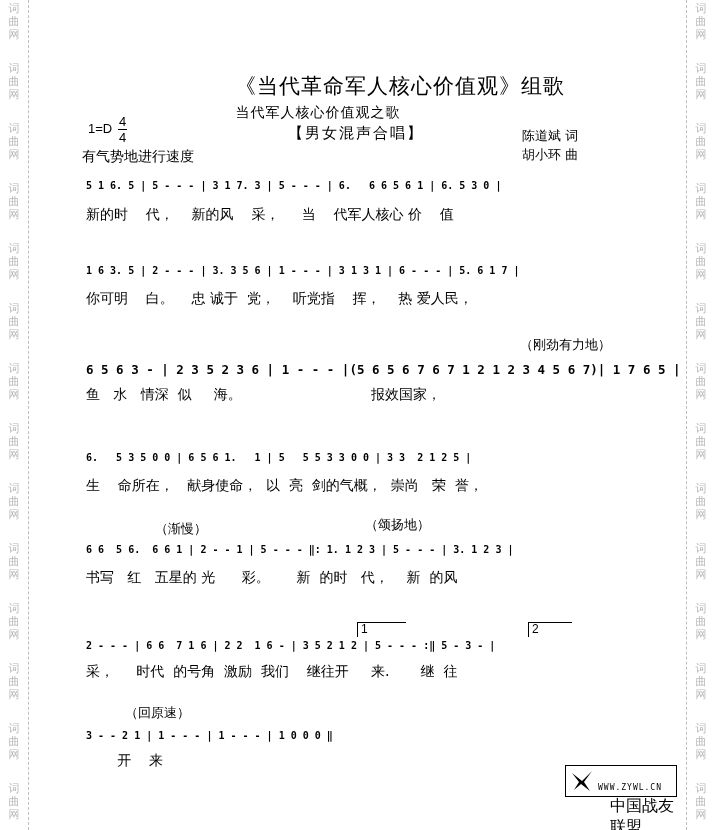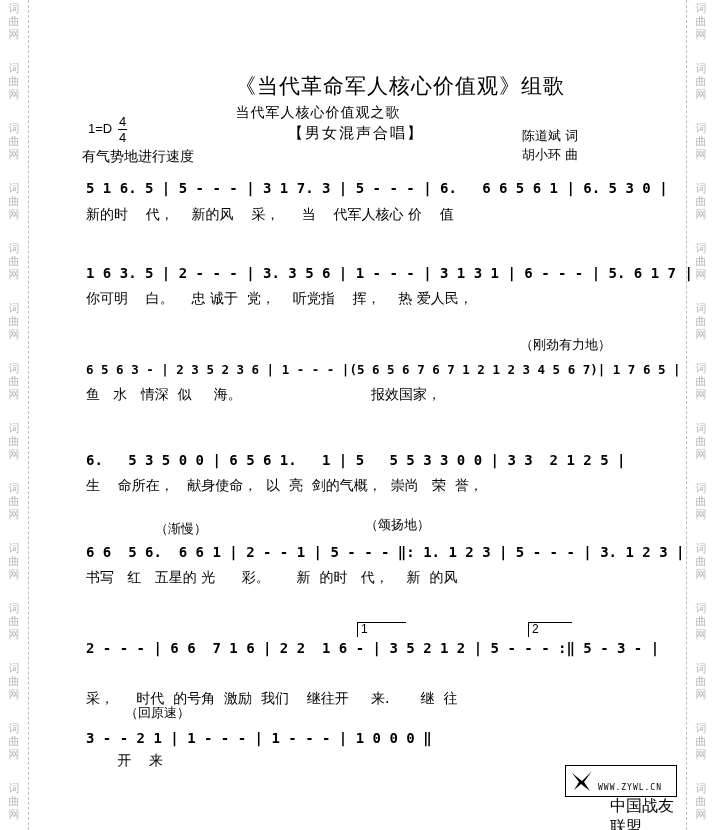--- a/index.html
+++ b/index.html
@@ -14,21 +14,21 @@
     .wm-group span { display: block; }
 
     .title { position: absolute; left: 0; width: 712px; top: 72px; text-align: center; font-size: 21px; font-family: "DejaVu Serif", serif; letter-spacing: 1px; margin-left: 44px; }
     .subtitle { position: absolute; left: 0; width: 636px; top: 104px; text-align: center; font-size: 14px; font-family: "DejaVu Serif", serif; letter-spacing: 1px; }
     .chorus { position: absolute; left: 0; width: 712px; top: 124px; text-align: center; font-size: 15px; font-family: "DejaVu Serif", serif; letter-spacing: 2px; }
     .key { position: absolute; left: 88px; top: 121px; font-size: 13px; font-family: "Liberation Sans", sans-serif; text-align: right; }
     .timesig { position: absolute; left: 118px; top: 114px; font-size: 13px; font-family: "Liberation Sans", sans-serif; text-align: center; line-height: 15px; }
     .timesig .bar { display: block; border-top: 1px solid #000; width: 9px; margin: 0 auto; }
     .tempo { position: absolute; left: 82px; top: 148px; font-size: 14px; font-family: "DejaVu Serif", serif; }
     .credits { position: absolute; left: 522px; top: 126px; font-size: 13px; line-height: 19px; font-family: "DejaVu Serif", serif; }
-    .notes { position: absolute; white-space: pre; font-family: "DejaVu Sans Mono", monospace; font-weight: bold; font-size: 14px; }
+    .notes { position: absolute; white-space: pre; font-family: "DejaVu Sans Mono", monospace; font-weight: bold; font-size: 10px; }
     .lyrics { position: absolute; white-space: pre; font-family: "DejaVu Serif", serif; font-size: 14px; }
     .expr { position: absolute; font-family: Liberation Serif, serif; font-size: 13px; white-space: pre; }
     .volta { position: absolute; border-top: 1px solid #000; border-left: 1px solid #000; height: 14px; font-family: "Liberation Sans", sans-serif; font-size: 12px; padding-left: 3px; line-height: 12px; }
     .logo { position: absolute; left: 565px; top: 765px; width: 110px; height: 30px; border: 1px solid #000; }
     .logo .cn { position: absolute; left: 44px; top: 2px; font-size: 16px; font-family: "DejaVu Sans", sans-serif; margin-top: 28px; }
     .logo .en { position: absolute; left: 32px; top: 17px; font-size: 8px; font-family: "DejaVu Sans Mono", monospace; letter-spacing: 1px; }
     .logo .star { position: absolute; left: 4px; top: 3px; width: 24px; height: 24px; }
   </style>
 </head>
 <body>
@@ -207,21 +207,21 @@
 <div class="lyrics" style="left:86px; top:477px;">生    命所在，   献身使命，  以  亮  剑的气概，  崇尚   荣  誉，</div>
 
 <div class="expr" style="left:155px; top:520px;">（渐慢）</div>
 <div class="expr" style="left:365px; top:516px;">（颂扬地）</div>
 <div class="notes" style="left:86px; top:544px;">6 6  5 6.  6 6 1 | 2 - - 1 | 5 - - - ‖: 1. 1 2 3 | 5 - - - | 3. 1 2 3 |</div>
 <div class="lyrics" style="left:86px; top:569px;">书写   红   五星的 光      彩。      新  的时   代，    新  的风</div>
 
 <div class="volta" style="left:357px; top:622px; width:45px;">1</div>
 <div class="volta" style="left:528px; top:622px; width:40px;">2</div>
 <div class="notes" style="left:86px; top:640px;">2 - - - | 6 6  7 1 6 | 2 2  1 6 - | 3 5 2 1 2 | 5 - - - :‖ 5 - 3 - |</div>
-<div class="lyrics" style="left:86px; top:663px;margin-top:27px;">采，     时代  的号角  激励  我们    继往开     来.       继  往</div>
+<div class="lyrics" style="left:86px; top:663px;">采，     时代  的号角  激励  我们    继往开     来.       继  往</div>
 
 <div class="expr" style="left:125px; top:704px;">（回原速）</div>
 <div class="notes" style="left:86px; top:730px;">3 - - 2 1 | 1 - - - | 1 - - - | 1 0 0 0 ‖</div>
 <div class="lyrics" style="left:86px; top:752px;">       开    来</div>
 
 <div class="logo">
   <svg class="star" viewBox="0 0 24 24">
     <path d="M2 4 L12 12 L22 2 L14 13 L20 22 L11 15 L4 21 L9 13 Z" fill="#000"></path>
   </svg>
   <span class="cn">中国战友联盟</span>

